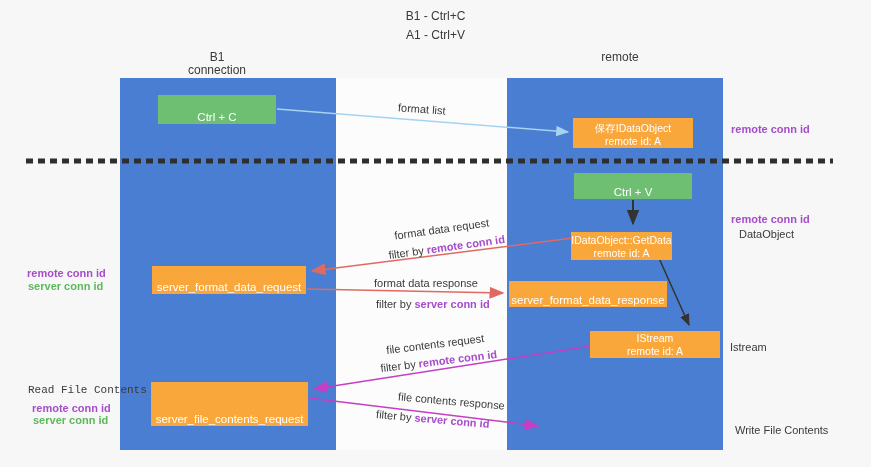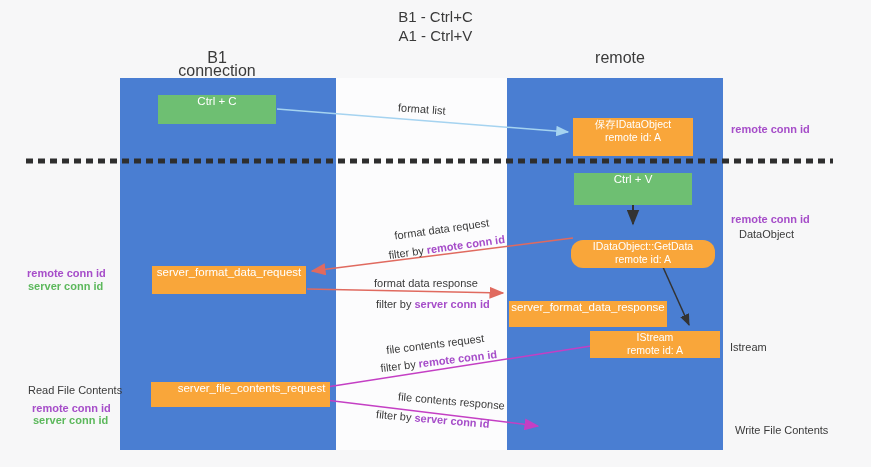--- a/index.html
+++ b/index.html
@@ -1,36 +1,36 @@
 <!DOCTYPE html>
 <html><head>
 <meta charset="utf-8">
 <style>
   html,body{margin:0;padding:0;background:#f7f7f8;}
   .canvas{position:relative;width:871px;height:467px;background:#f7f7f8;overflow:hidden;
           font-family:"Liberation Sans",sans-serif;color:#3a3a3a;}
   .gap{position:absolute;left:336px;top:78px;width:171px;height:372px;background:#fcfcfd;z-index:0;}
   .col{position:absolute;top:78px;width:216px;height:372px;background:#4a7ed2;z-index:1;}
   #col-b1{left:120px;} #col-a1{left:507px;}
-  .title{position:absolute;top:7px;left:0;width:871px;text-align:center;font-size:15px;line-height:19px;z-index:4;}
-  .colhead{position:absolute;top:51px;width:216px;text-align:center;font-size:16px;line-height:13px;z-index:4;}
+  .title{position:absolute;top:7px;left:0;width:871px;text-align:center;font-size:12px;line-height:19px;z-index:4;}
+  .colhead{position:absolute;top:51px;width:216px;text-align:center;font-size:12px;line-height:13px;z-index:4;}
   #head-b1{left:109px;} #head-a1{left:512px;}
   svg.overlay{position:absolute;left:0;top:0;z-index:2;}
-  .box{position:absolute;display:flex;flex-direction:column;align-items:center;justify-content:flex-start;
+  .box{position:absolute;display:flex;flex-direction:column;align-items:center;justify-content:flex-end;
        color:#fff;text-align:center;font-size:11.5px;line-height:13px;z-index:3;}
   .box.two{font-size:10.5px;}
   .green{background:#6ebf72;} .orange{background:#f9a63a;}
   #box-ctrlc{left:158px;top:95px;width:118px;height:29px;}
-  #box-saveido{left:573px;top:118px;width:120px;height:38px;}
-  #box-ctrlv{left:574px;top:173px;width:118px;height:32px;}
-  #box-getdata{left:571px;top:240px;width:144px;height:28px;border-radius:12px;}
+  #box-saveido{left:573px;top:118px;width:120px;height:30px;}
+  #box-ctrlv{left:574px;top:173px;width:118px;height:26px;}
+  #box-getdata{left:571px;top:232px;width:101px;height:28px;}
   #box-fmtreq{left:152px;top:266px;width:154px;height:28px;}
-  #box-fmtresp{left:509px;top:281px;width:158px;height:26px;margin-top:20px;}
+  #box-fmtresp{left:509px;top:281px;width:158px;height:26px;}
   #box-istream{left:590px;top:331px;width:130px;height:27px;}
-  #box-filereq{left:151px;top:382px;width:157px;height:25px;padding-left:22px;}
+  #box-filereq{left:151px;top:382px;width:157px;height:44px;}
   #box-fileresp{left:545px;top:416px;width:160px;height:27px;}
   .albl{position:absolute;font-size:11px;white-space:nowrap;z-index:4;}
   .accent{color:#a64dc9;font-weight:700;margin-left:3px;}
   .purple{color:#a64dc9;font-weight:700;}
   .greenT{color:#5cb85c;font-weight:700;}
   #lbl-formatlist{left:398px;top:103px;transform:rotate(4deg);}
   #lbl-fdr1{left:394px;top:223px;transform:rotate(-8deg);}
   #lbl-fdr2{left:388px;top:241px;transform:rotate(-8deg);}
   #lbl-fdresp1{left:374px;top:277px;}
   #lbl-fdresp2{left:376px;top:298px;}
@@ -38,21 +38,21 @@
   #lbl-fcr2{left:380px;top:355px;transform:rotate(-7deg);}
   #lbl-fcresp1{left:398px;top:395px;transform:rotate(5deg);}
   #lbl-fcresp2{left:376px;top:413px;transform:rotate(5deg);}
   #sr-remote1{left:731px;top:123px;}
   #sr-remote2{left:731px;top:213px;}
   #sr-dataobject{left:730px;top:228px;margin-left:9px;}
   #sr-istream{left:730px;top:341px;}
   #sr-write{left:735px;top:424px;}
   #sl-remote1{left:27px;top:267px;}
   #sl-server1{left:28px;top:280px;}
-  #sl-read{left:28px;top:384px;}
+  #sl-read{left:28px;top:384px;font-family:Liberation Mono, monospace;}
   #sl-remote2{left:32px;top:402px;}
   #sl-server2{left:33px;top:414px;}
 </style>
 </head>
 <body>
 
 <div class="canvas">
 
   <div class="title">
     <div>B1 - Ctrl+C</div>

